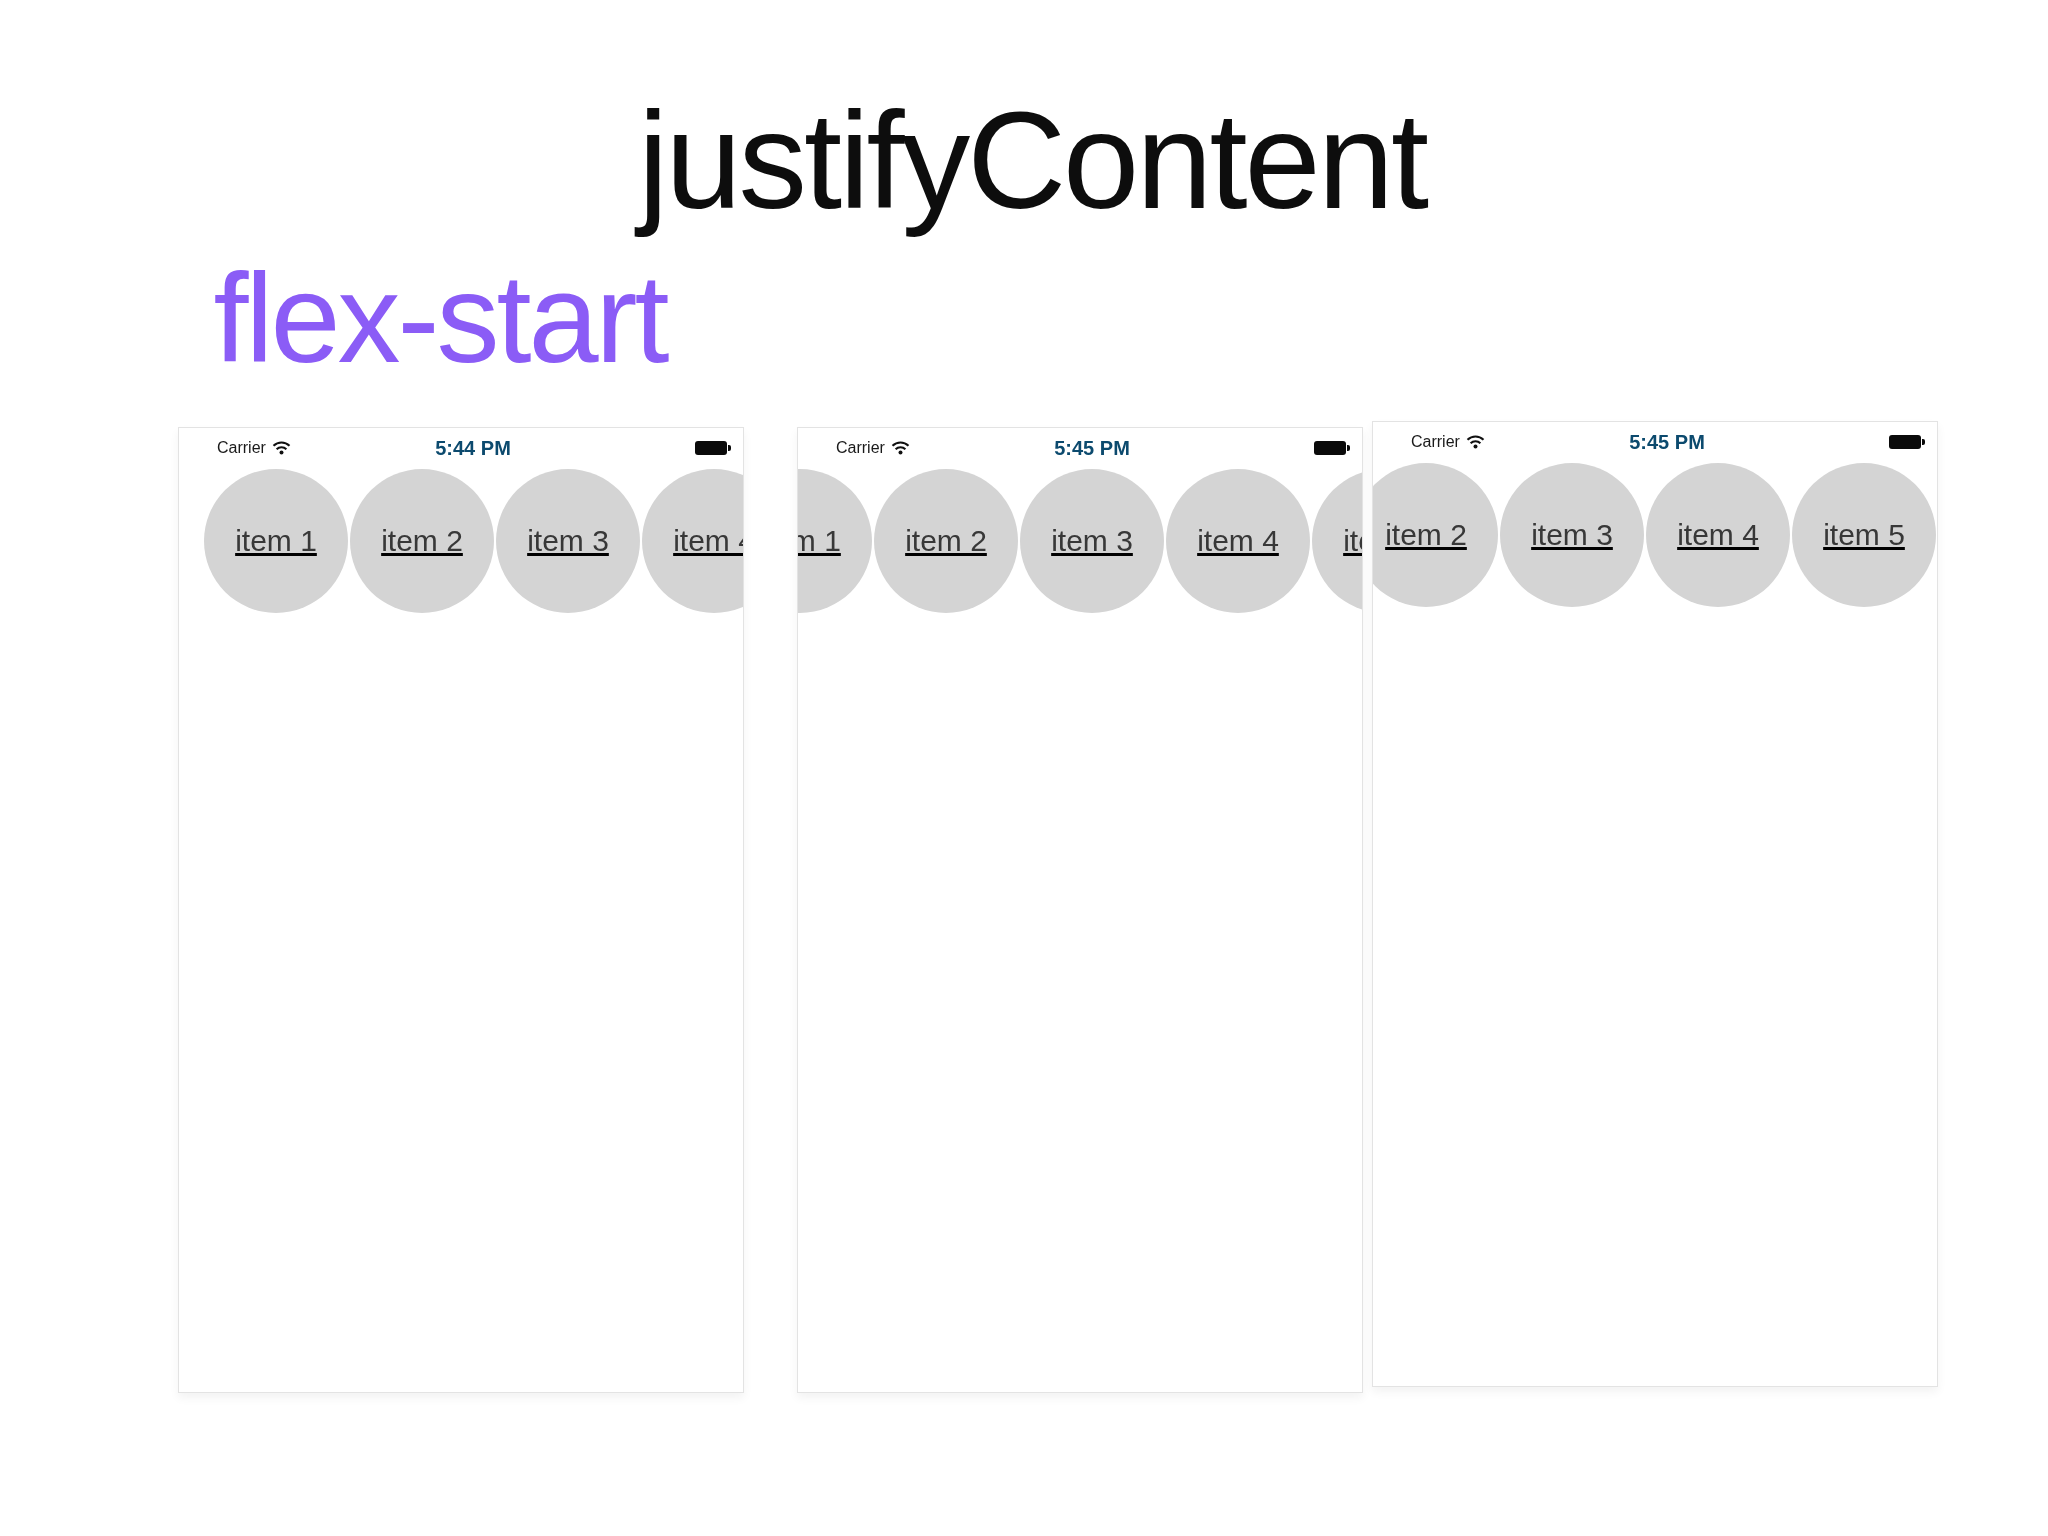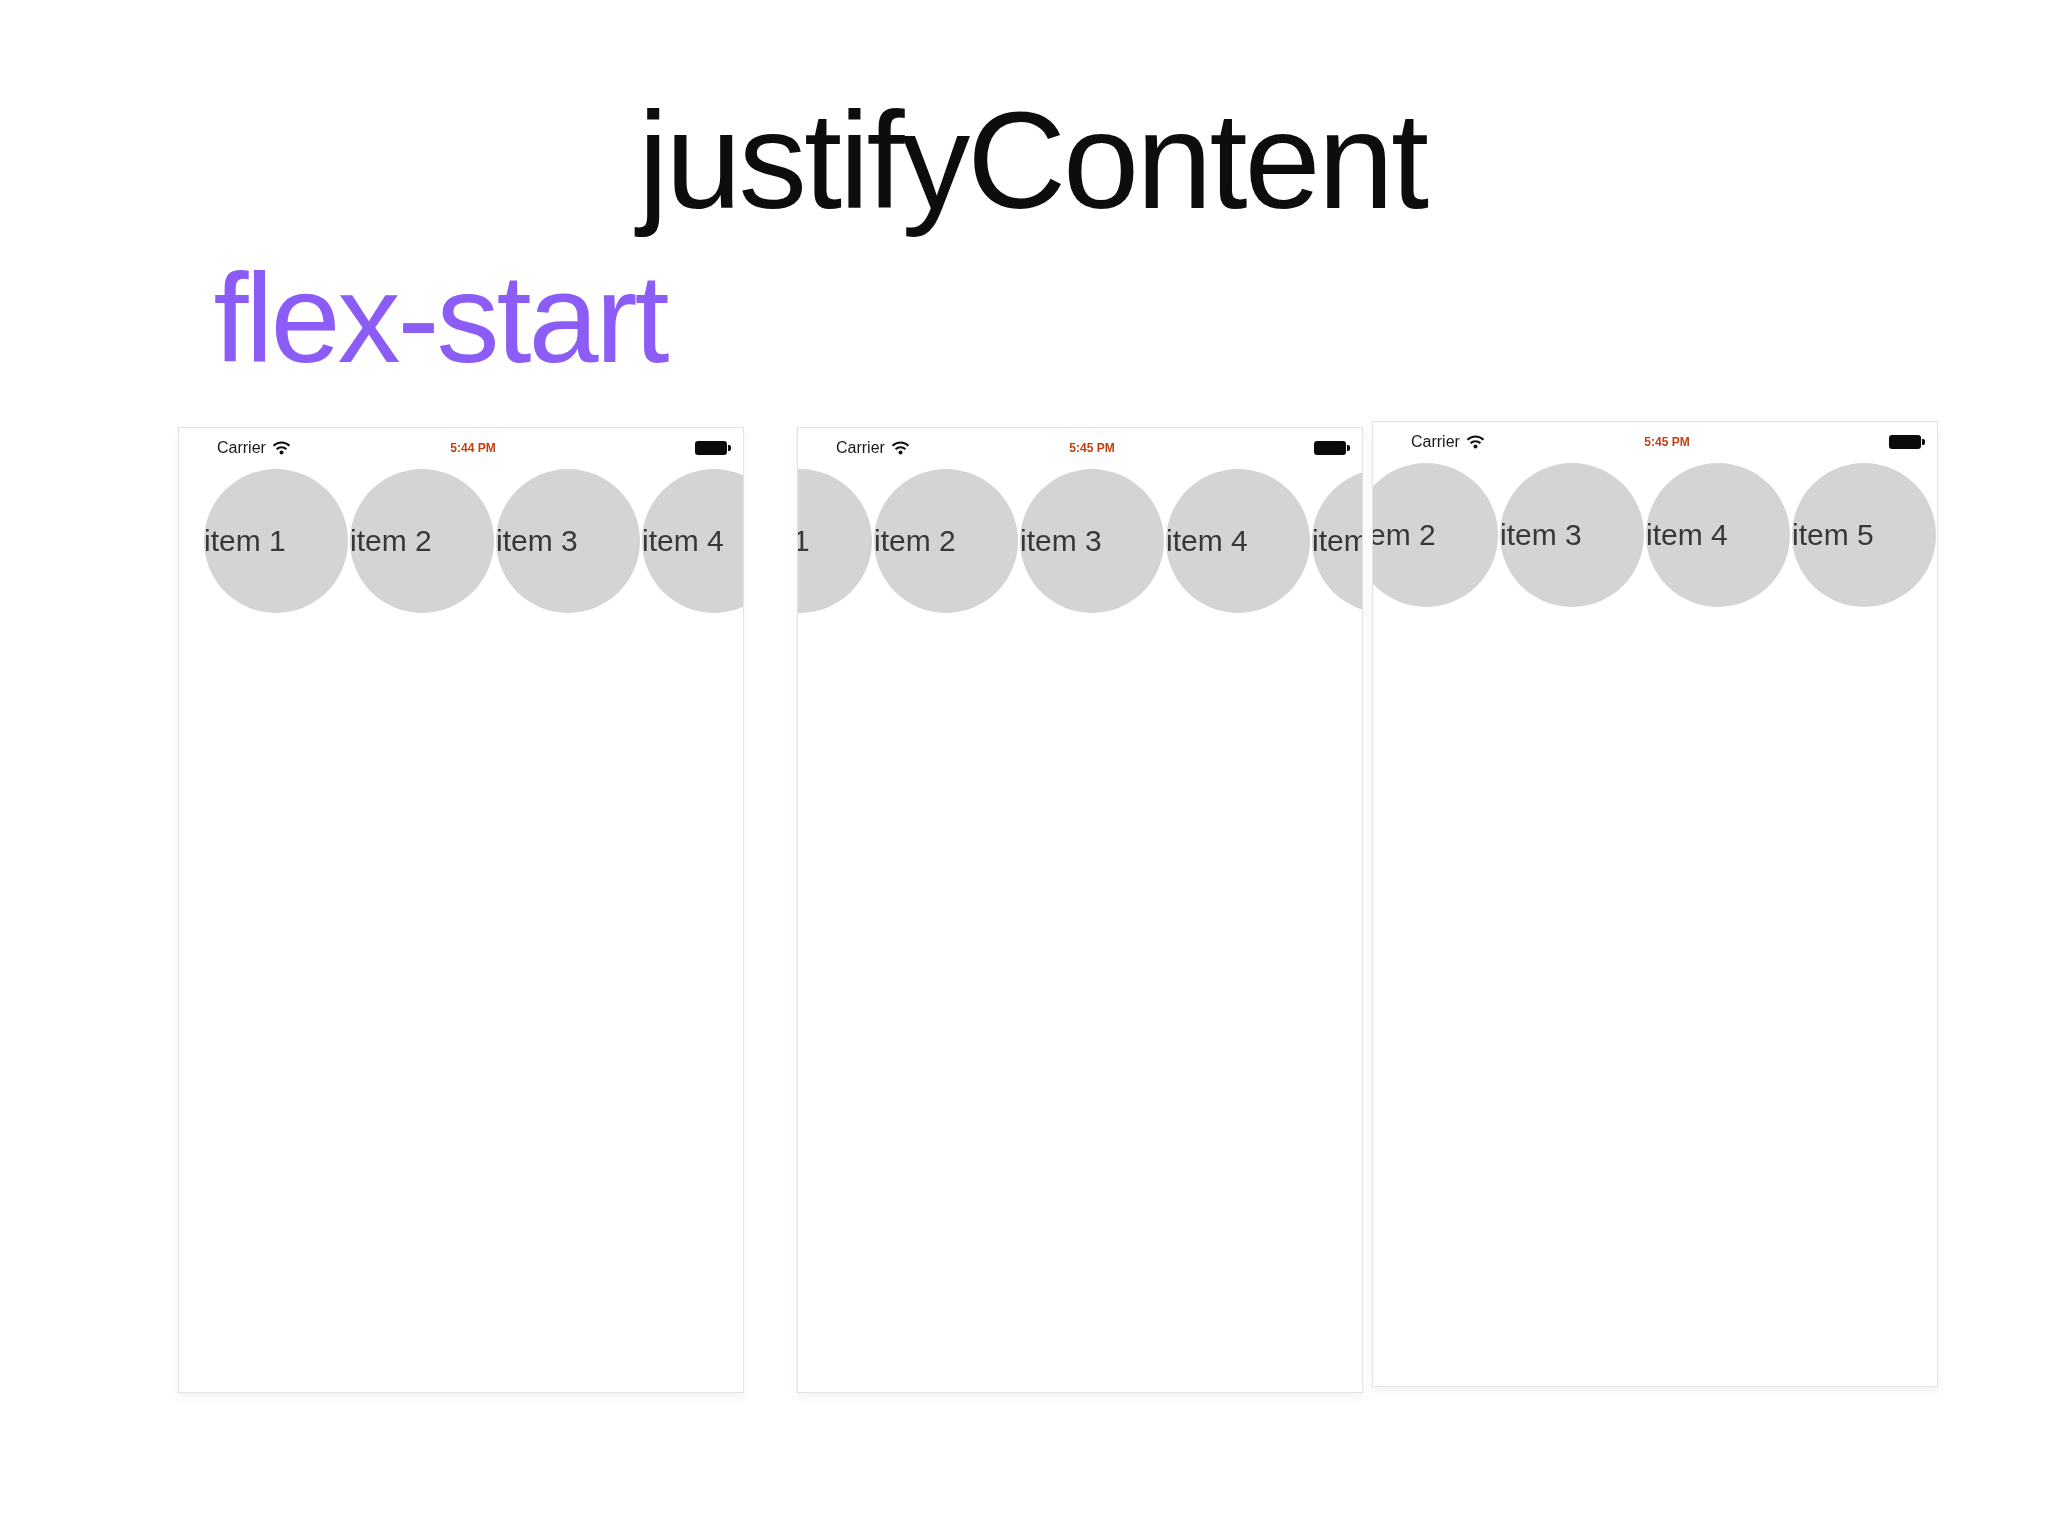--- a/index.html
+++ b/index.html
@@ -29,31 +29,31 @@
   .phone-1{left:797px;top:427px;}
   .phone-2{left:1372px;top:421px;}
 
   .statusbar{
     position:relative;height:36px;display:flex;align-items:center;
     padding:2px 12px 0 14px;font-size:16px;color:#1a1a1a;
   }
   .carrier-group{display:flex;align-items:center;gap:6px;z-index:2;}
   .time{
     position:absolute;left:0;right:0;text-align:center;
-    font-weight:700;font-size:12px;color:#c2410c;z-index:1;
+    font-weight:700;font-size:20px;color:#0c4a6e;z-index:1;
   }
   .battery{margin-left:auto;display:flex;align-items:center;z-index:2;}
   .battery-body{width:32px;height:14px;background:#0a0a0a;border-radius:3px;}
   .battery-nub{width:3px;height:6px;background:#0a0a0a;border-radius:0 2px 2px 0;margin-left:1px;}
 
   .items{display:flex;margin-top:3px;width:100%;}
   .circle{
     flex:0 0 144px;width:144px;height:144px;border-radius:50%;
     background:#d4d4d4;margin:0 1px;
-    display:flex;align-items:center;
+    display:flex;align-items:center;justify-content:center;text-decoration:underline;
   }
   .circle span{font-size:30px;color:#383838;letter-spacing:0;}
 </style>
 </head>
 <body>
 
 <div class="canvas">
 
   <h1 class="title">justifyContent</h1>
 

